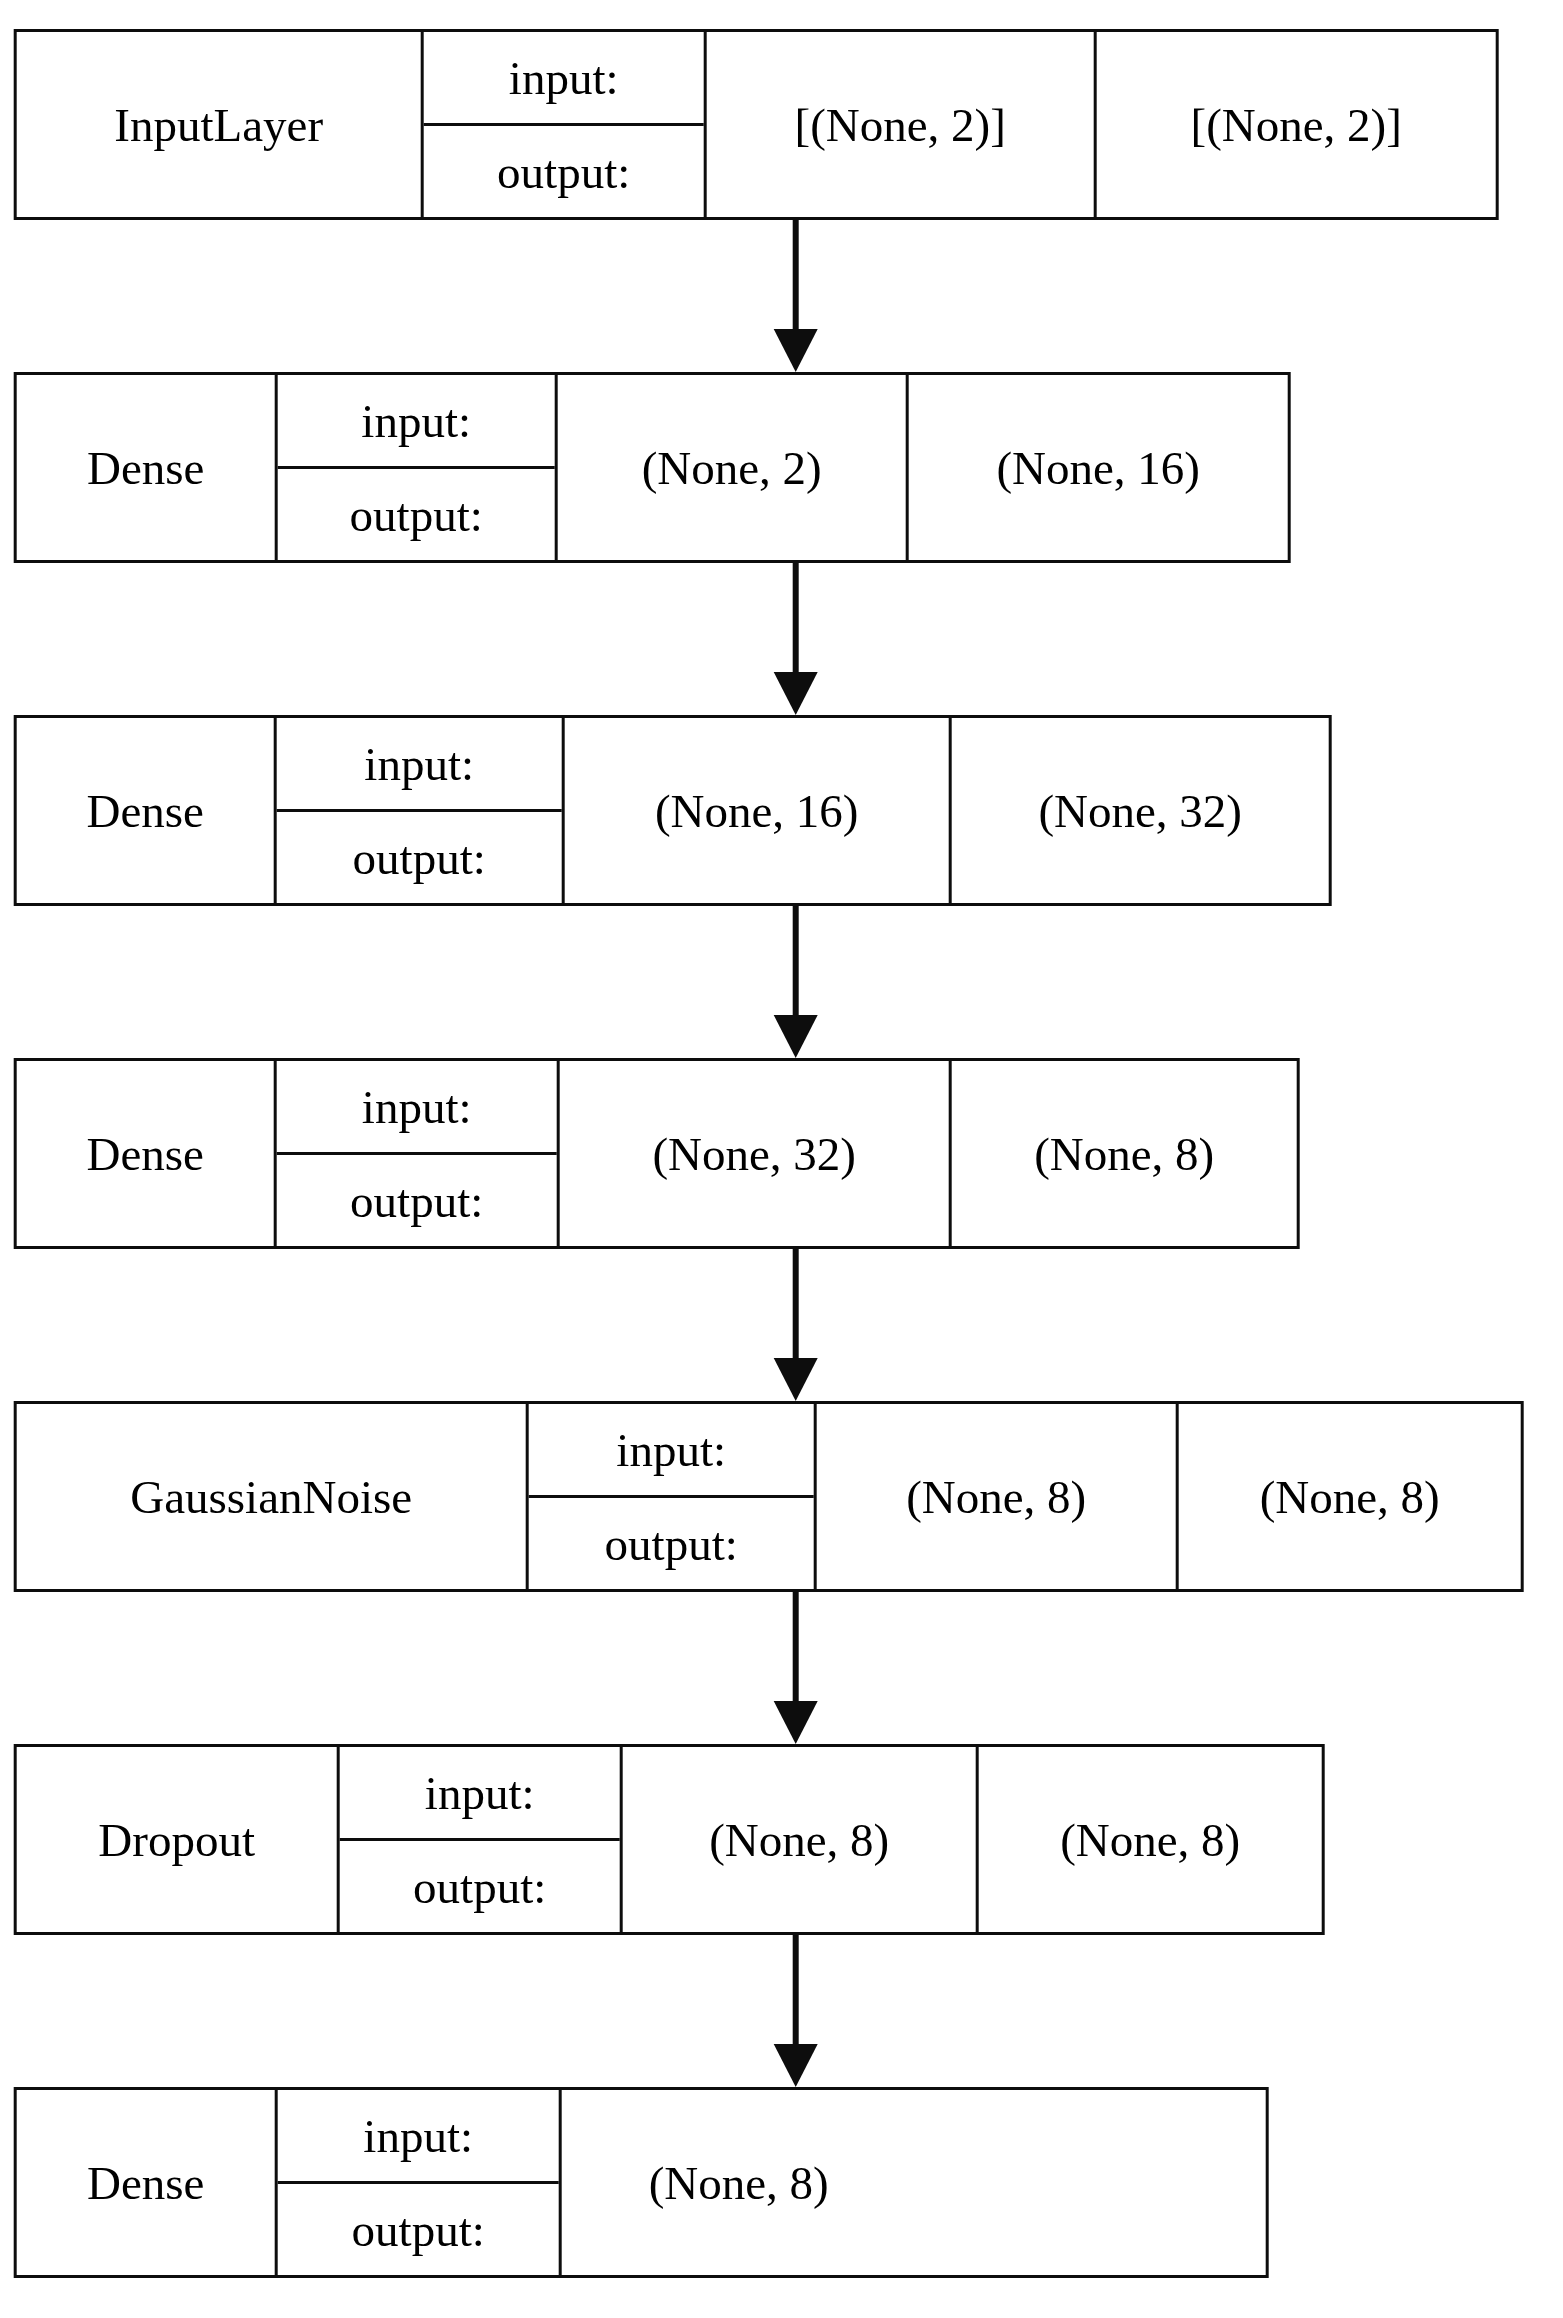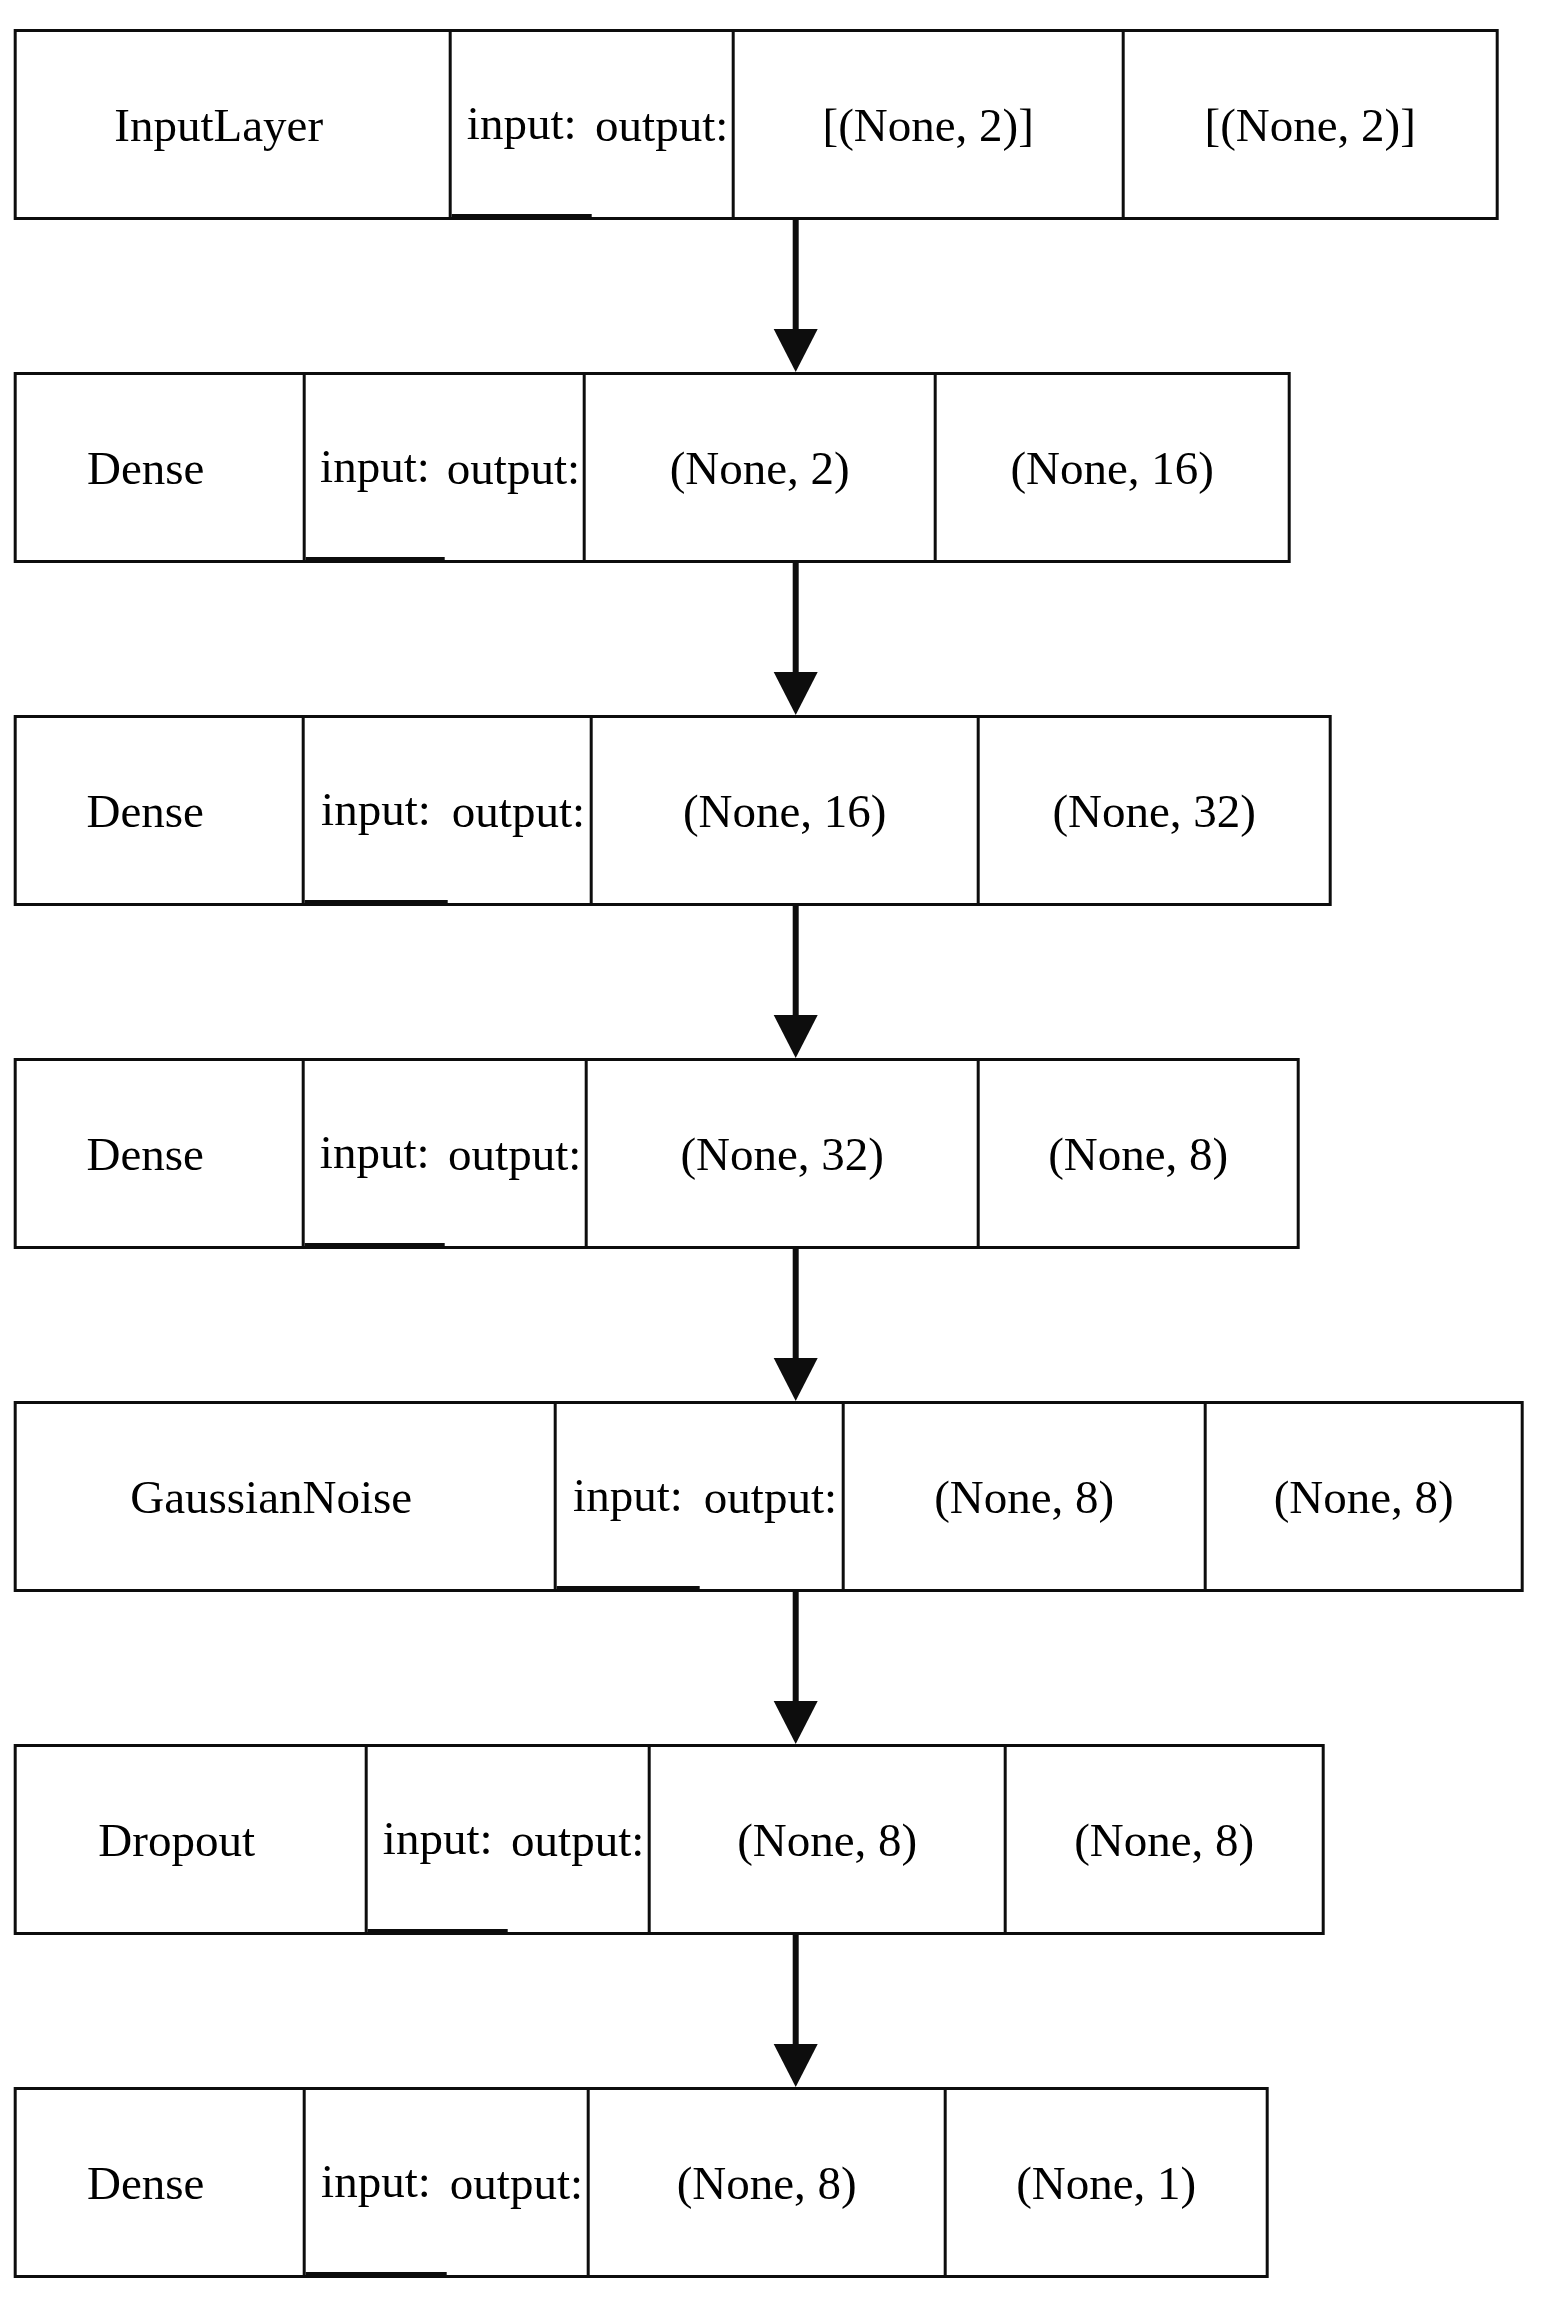--- a/index.html
+++ b/index.html
@@ -31,24 +31,23 @@
   .cell {
     display: flex;
     align-items: center;
     justify-content: center;
     box-sizing: border-box;
     font-size: 47px;
     white-space: nowrap;
   }
   .cell + .cell { border-left: 3.8px solid #0d0d0d; }
   .io {
-    flex-direction: row;
+    flex-direction: column;
     align-items: stretch;
     justify-content: stretch;
-    margin-left: 28px;
   }
   .io-row {
     flex: 1;
     display: flex;
     align-items: center;
     justify-content: center;
     font-size: 47px;
   }
   .io-row.first { border-bottom: 3.8px solid #0d0d0d; }
   .c4 { flex: 1; }
@@ -185,17 +184,16 @@
     <div class="head"></div>
   </div>
 
   <div class="node node-6">
     <div class="cell c1">Dense</div>
     <div class="cell io c2">
       <div class="io-row first">input:</div>
       <div class="io-row">output:</div>
     </div>
     <div class="cell c3">(None, 8)</div>
-    <div class="cell c4">(None, 1)</div>
   </div>
 
 </div>
 
 
 </body></html>

